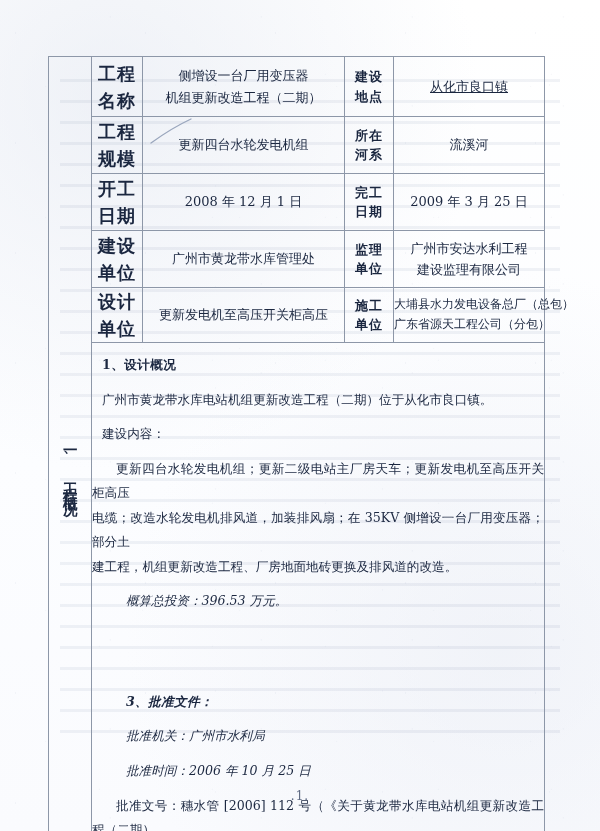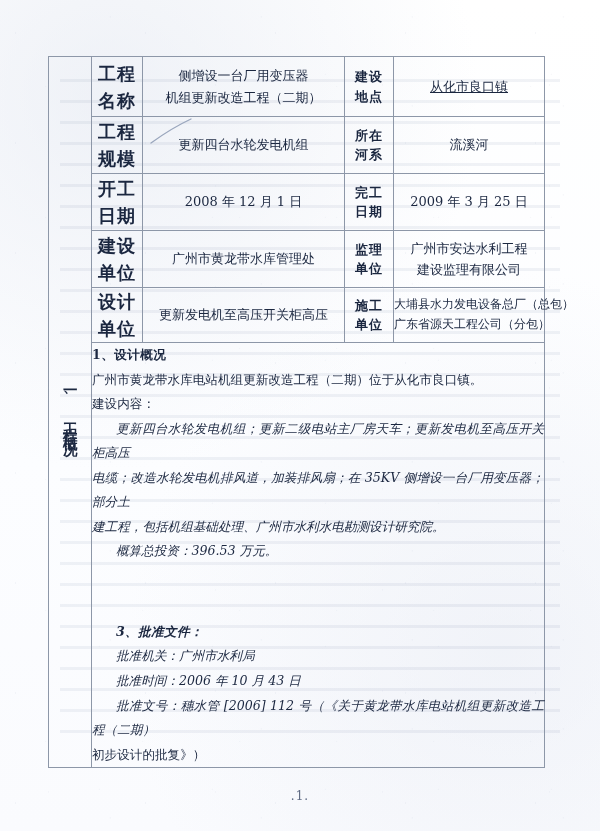--- a/index.html
+++ b/index.html
@@ -125,26 +125,25 @@
     font-size: 12.6px;
     line-height: 1.95;
     color: #1b2740;
     font-weight: 500;
   }
   .sec-head {
     font-weight: 700;
     margin-bottom: 1px;
     letter-spacing: 0.4px;
   }
-  .para { margin: 0; }
+  .para { margin: 10px; }
   .flow {
     margin: 0;
     text-align: justify;
     text-justify: inter-character;
-    font-style: italic;
   }
   .flow-first { text-indent: 1.9em; }
   .gap-lg { height: 56px; }
   .hang-in { text-indent: 1.9em; font-style: italic; }
 
   
   #pen-stroke {
     position: absolute;
     left: 102px;
     top: 62px;
@@ -288,31 +287,31 @@
             <div class="body-inner">
 
               <p class="para sec-head">1、设计概况</p>
 
               <p class="para">广州市黄龙带水库电站机组更新改造工程（二期）位于从化市良口镇。</p>
 
               <p class="para">建设内容：</p>
 
               <p class="flow flow-first">更新四台水轮发电机组；更新二级电站主厂房天车；更新发电机至高压开关柜高压</p>
               <p class="flow">电缆；改造水轮发电机排风道，加装排风扇；在 35KV 侧增设一台厂用变压器；部分土</p>
-              <p class="flow">建工程，包括机组基础处理、广州市水利水电勘测设计研究院。</p>
+              <p class="flow">建工程，机组更新改造工程、厂房地面地砖更换及排风道的改造。</p>
 
               <p class="para hang-in">概算总投资：396.53 万元。</p>
 
               <div class="gap-lg"></div>
 
               <p class="para sec-head hang-in">3、批准文件：</p>
 
               <p class="para hang-in">批准机关：广州市水利局</p>
 
-              <p class="para hang-in">批准时间：2006 年 10 月 43 日</p>
+              <p class="para hang-in">批准时间：2006 年 10 月 25 日</p>
 
               <p class="flow flow-first">批准文号：穗水管 [2006] 112 号（《关于黄龙带水库电站机组更新改造工程（二期）</p>
               <p class="para">初步设计的批复》）</p>
 
             </div>
           </td>
         </tr>
 
       </tbody>
     </table>

